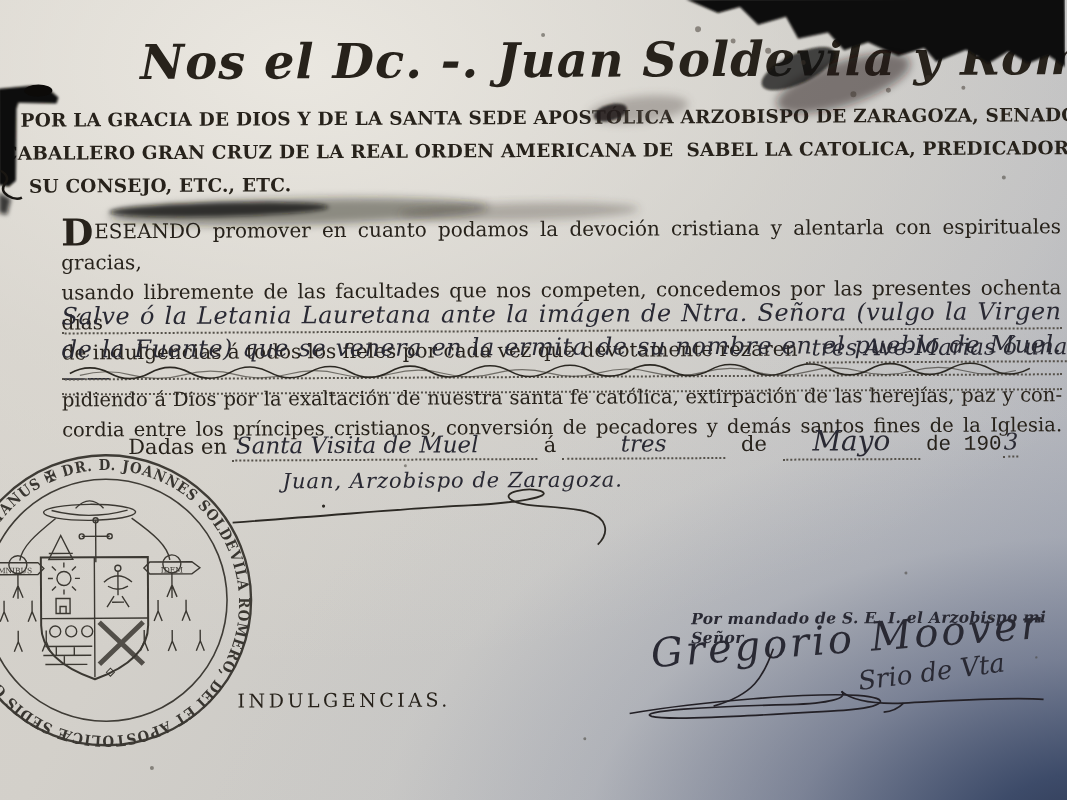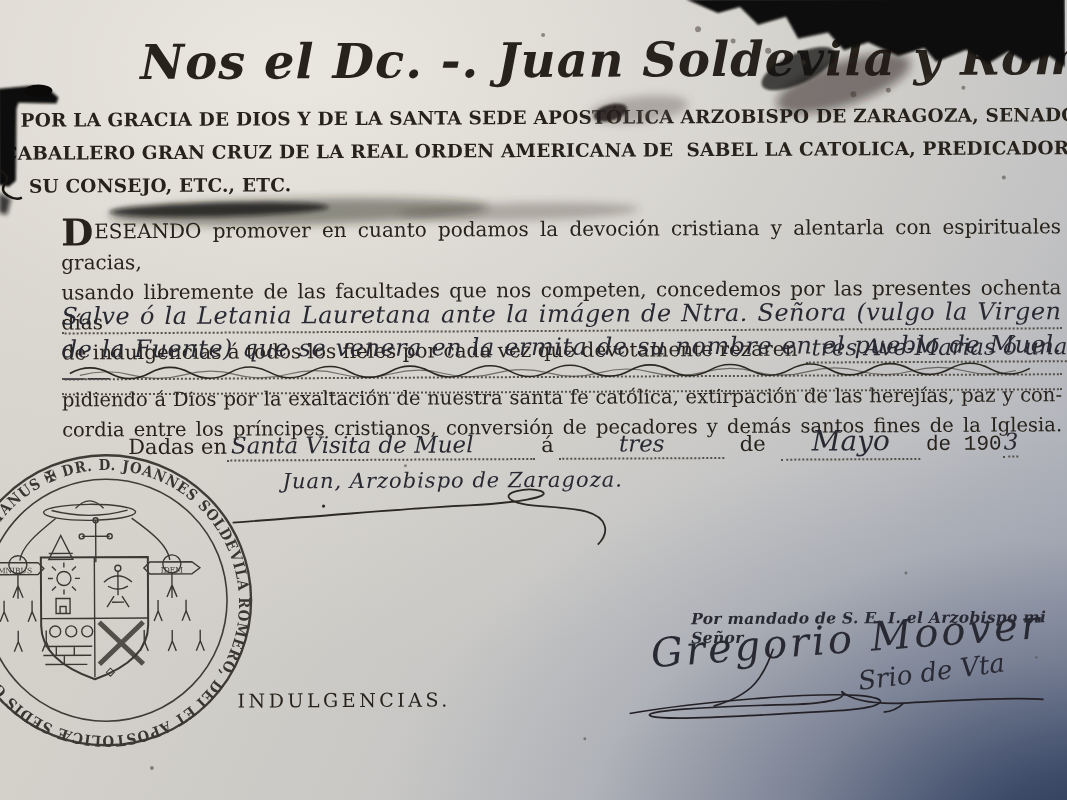--- a/index.html
+++ b/index.html
@@ -122,21 +122,21 @@
   <div class="abs z2 hw hwline dotted jl" style="left:62px;top:300px;width:1000px;">Salve ó la Letania Lauretana ante la imágen de Ntra. Señora (vulgo la Virgen</div>
   <div class="abs z2 hw hwline dotted jl" style="left:62px;top:333px;width:1000px;">de la Fuente) que se venera en la ermita de su nombre en el pueblo de Muel. ——</div>
   <div class="abs z2 dotted" style="left:62px;top:360px;width:1000px;height:16px;"></div>
 
   <div class="abs z2" style="left:62px;top:383px;width:1000px;">
     <div class="print jl" style="font-size:19.5px;line-height:30px;">pidiendo á Dios por la exaltación de nuestra santa fe católica, extirpación de las herejías, paz y con-</div>
     <div class="print jl" style="font-size:19.5px;line-height:30px;">cordia entre los príncipes cristianos, conversión de pecadores y demás santos fines de la Iglesia.</div>
   </div>
 
   <div class="abs z2" style="left:128px;top:426px;width:890px;display:flex;align-items:baseline;">
-    <span class="print" style="font-size:21px;white-space:nowrap;">Dadas en</span>
+    <span class="print" style="font-size:21px;margin-right:5px;white-space:nowrap;">Dadas en</span>
     <span class="hw dotted" style="font-size:23px;width:330px;padding:0 0 1px 4px;white-space:nowrap;">Santa Visita de Muel</span>
     <span class="print" style="font-size:21px;margin:0 6px;">á</span>
     <span class="hw dotted" style="font-size:23px;width:178px;text-align:center;padding-bottom:1px;">tres</span>
     <span class="print" style="font-size:21px;margin:0 16px;">de</span>
     <span class="hw dotted" style="font-size:28px;width:150px;text-align:center;padding-bottom:1px;">Mayo</span>
     <span class="print" style="font-size:21px;margin:0 2px 0 6px;white-space:nowrap;font-family:Liberation Mono, monospace;">de 190</span>
     <span class="hw dotted" style="font-size:23px;flex:1;padding-bottom:1px;">3</span>
   </div>
 
   <div class="abs z2 hw" style="left:282px;top:468px;font-size:21px;letter-spacing:1px;">Juan, Arzobispo de Zaragoza.</div>

